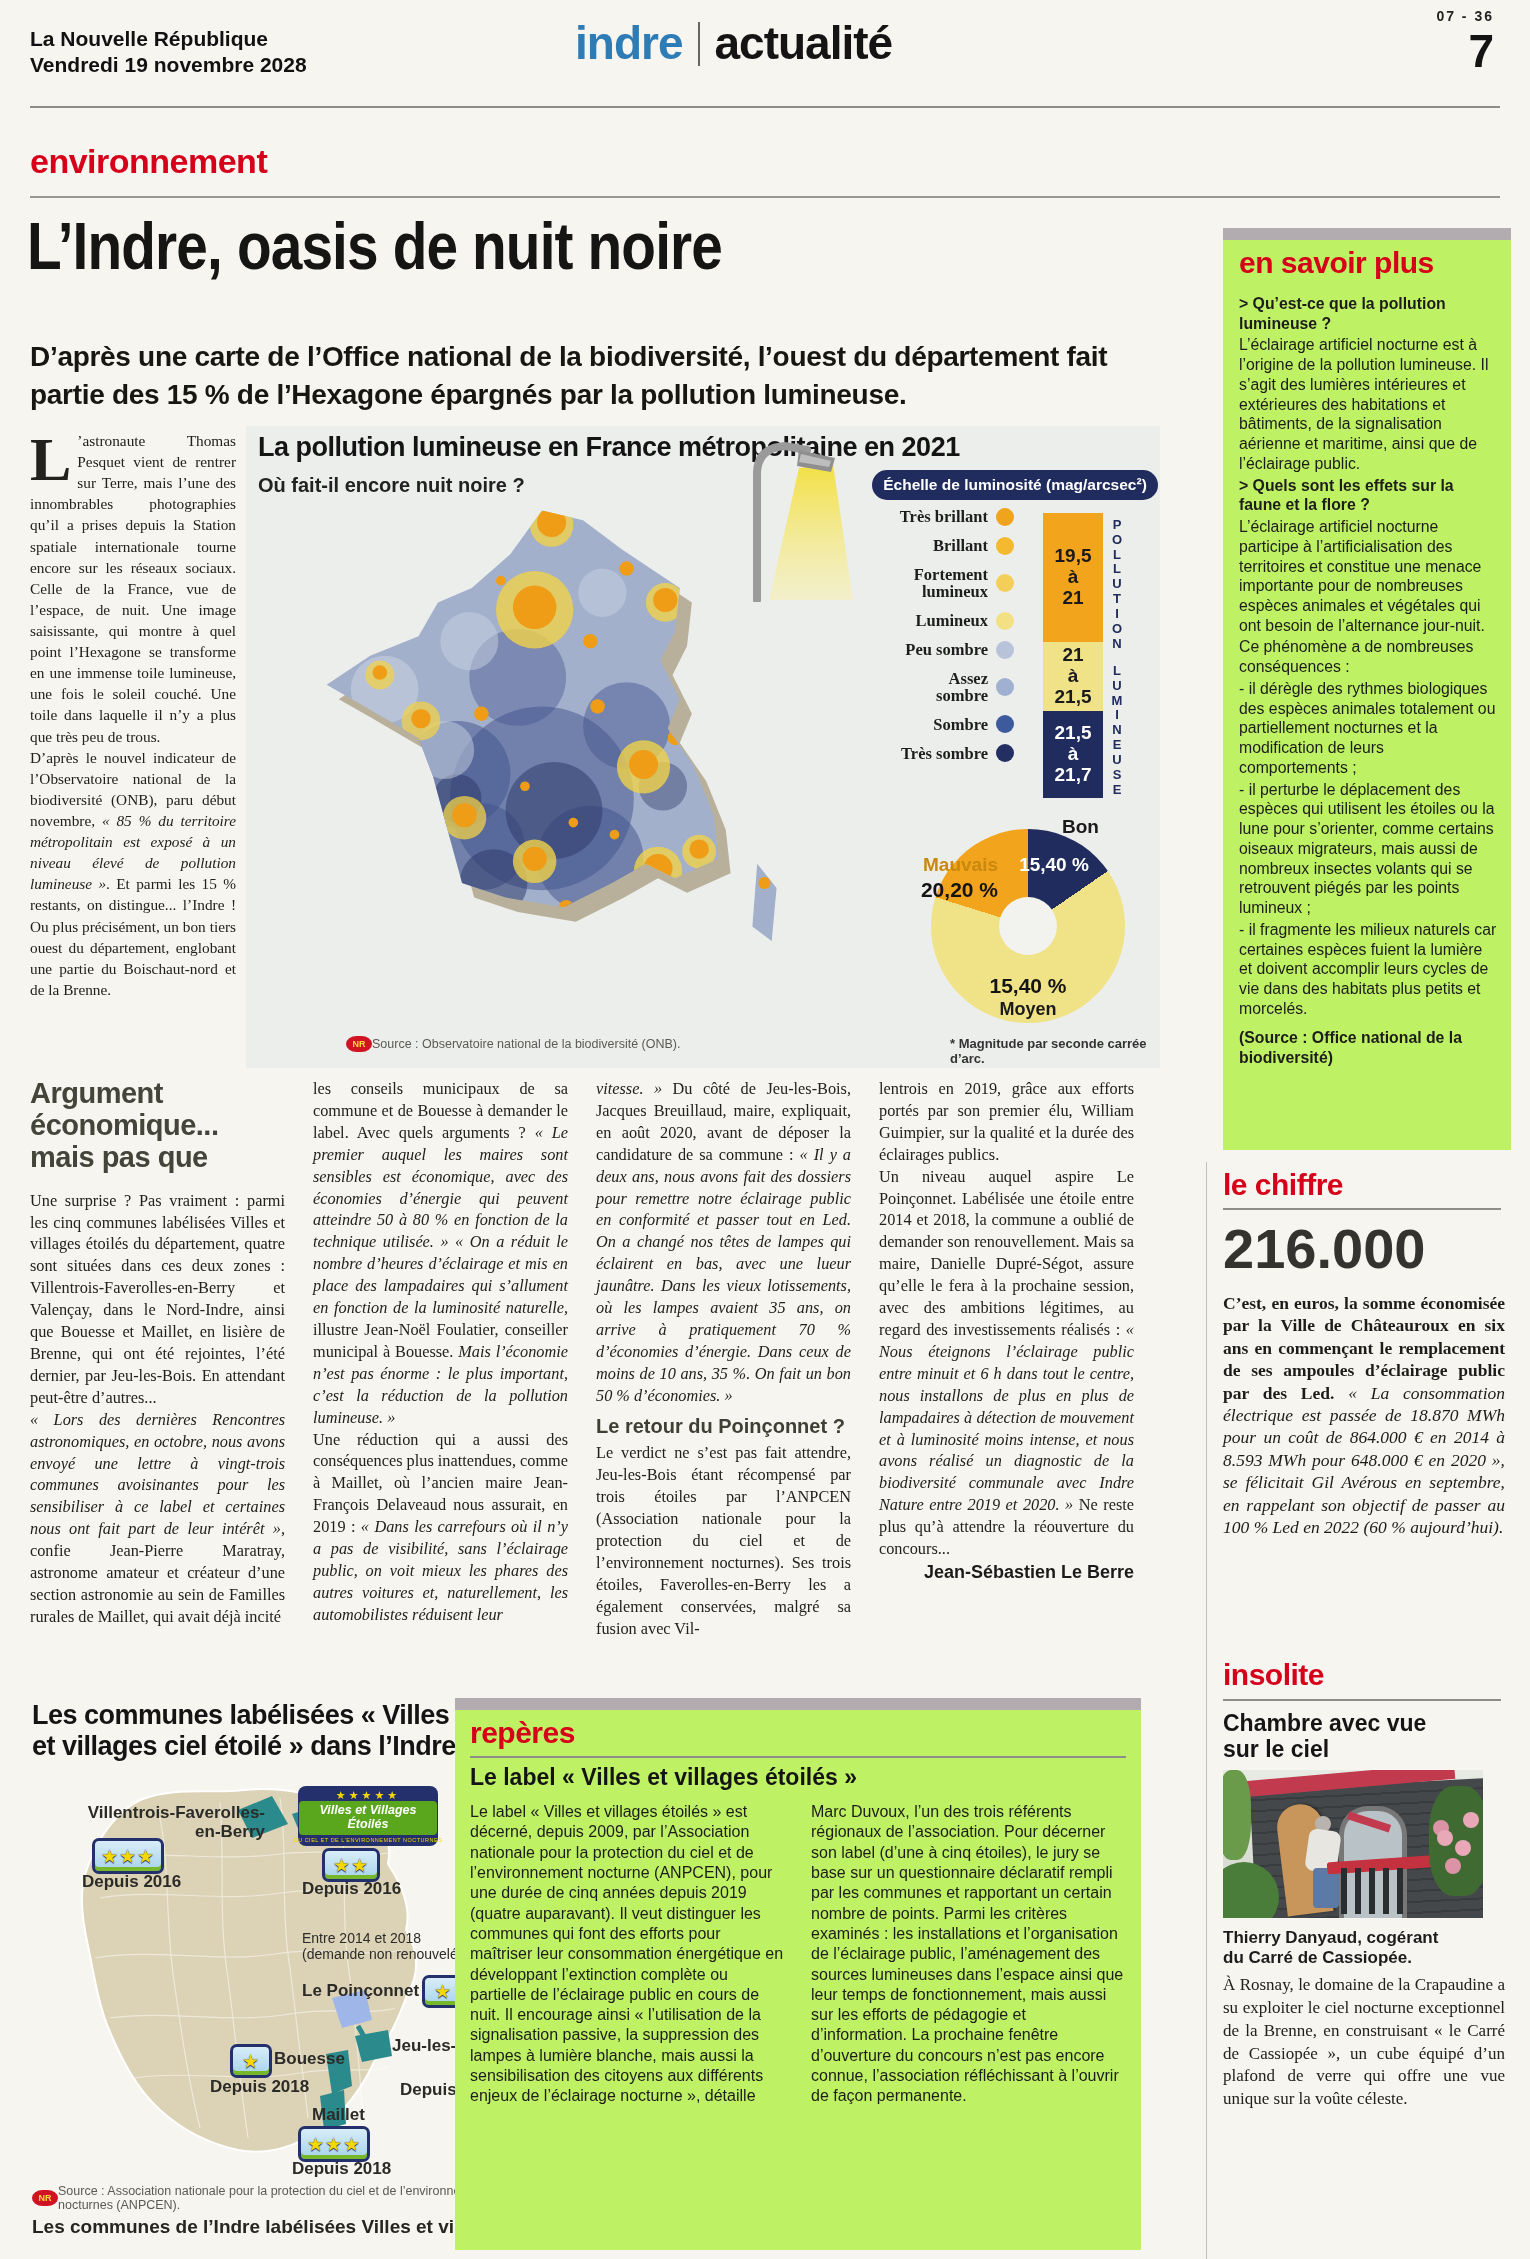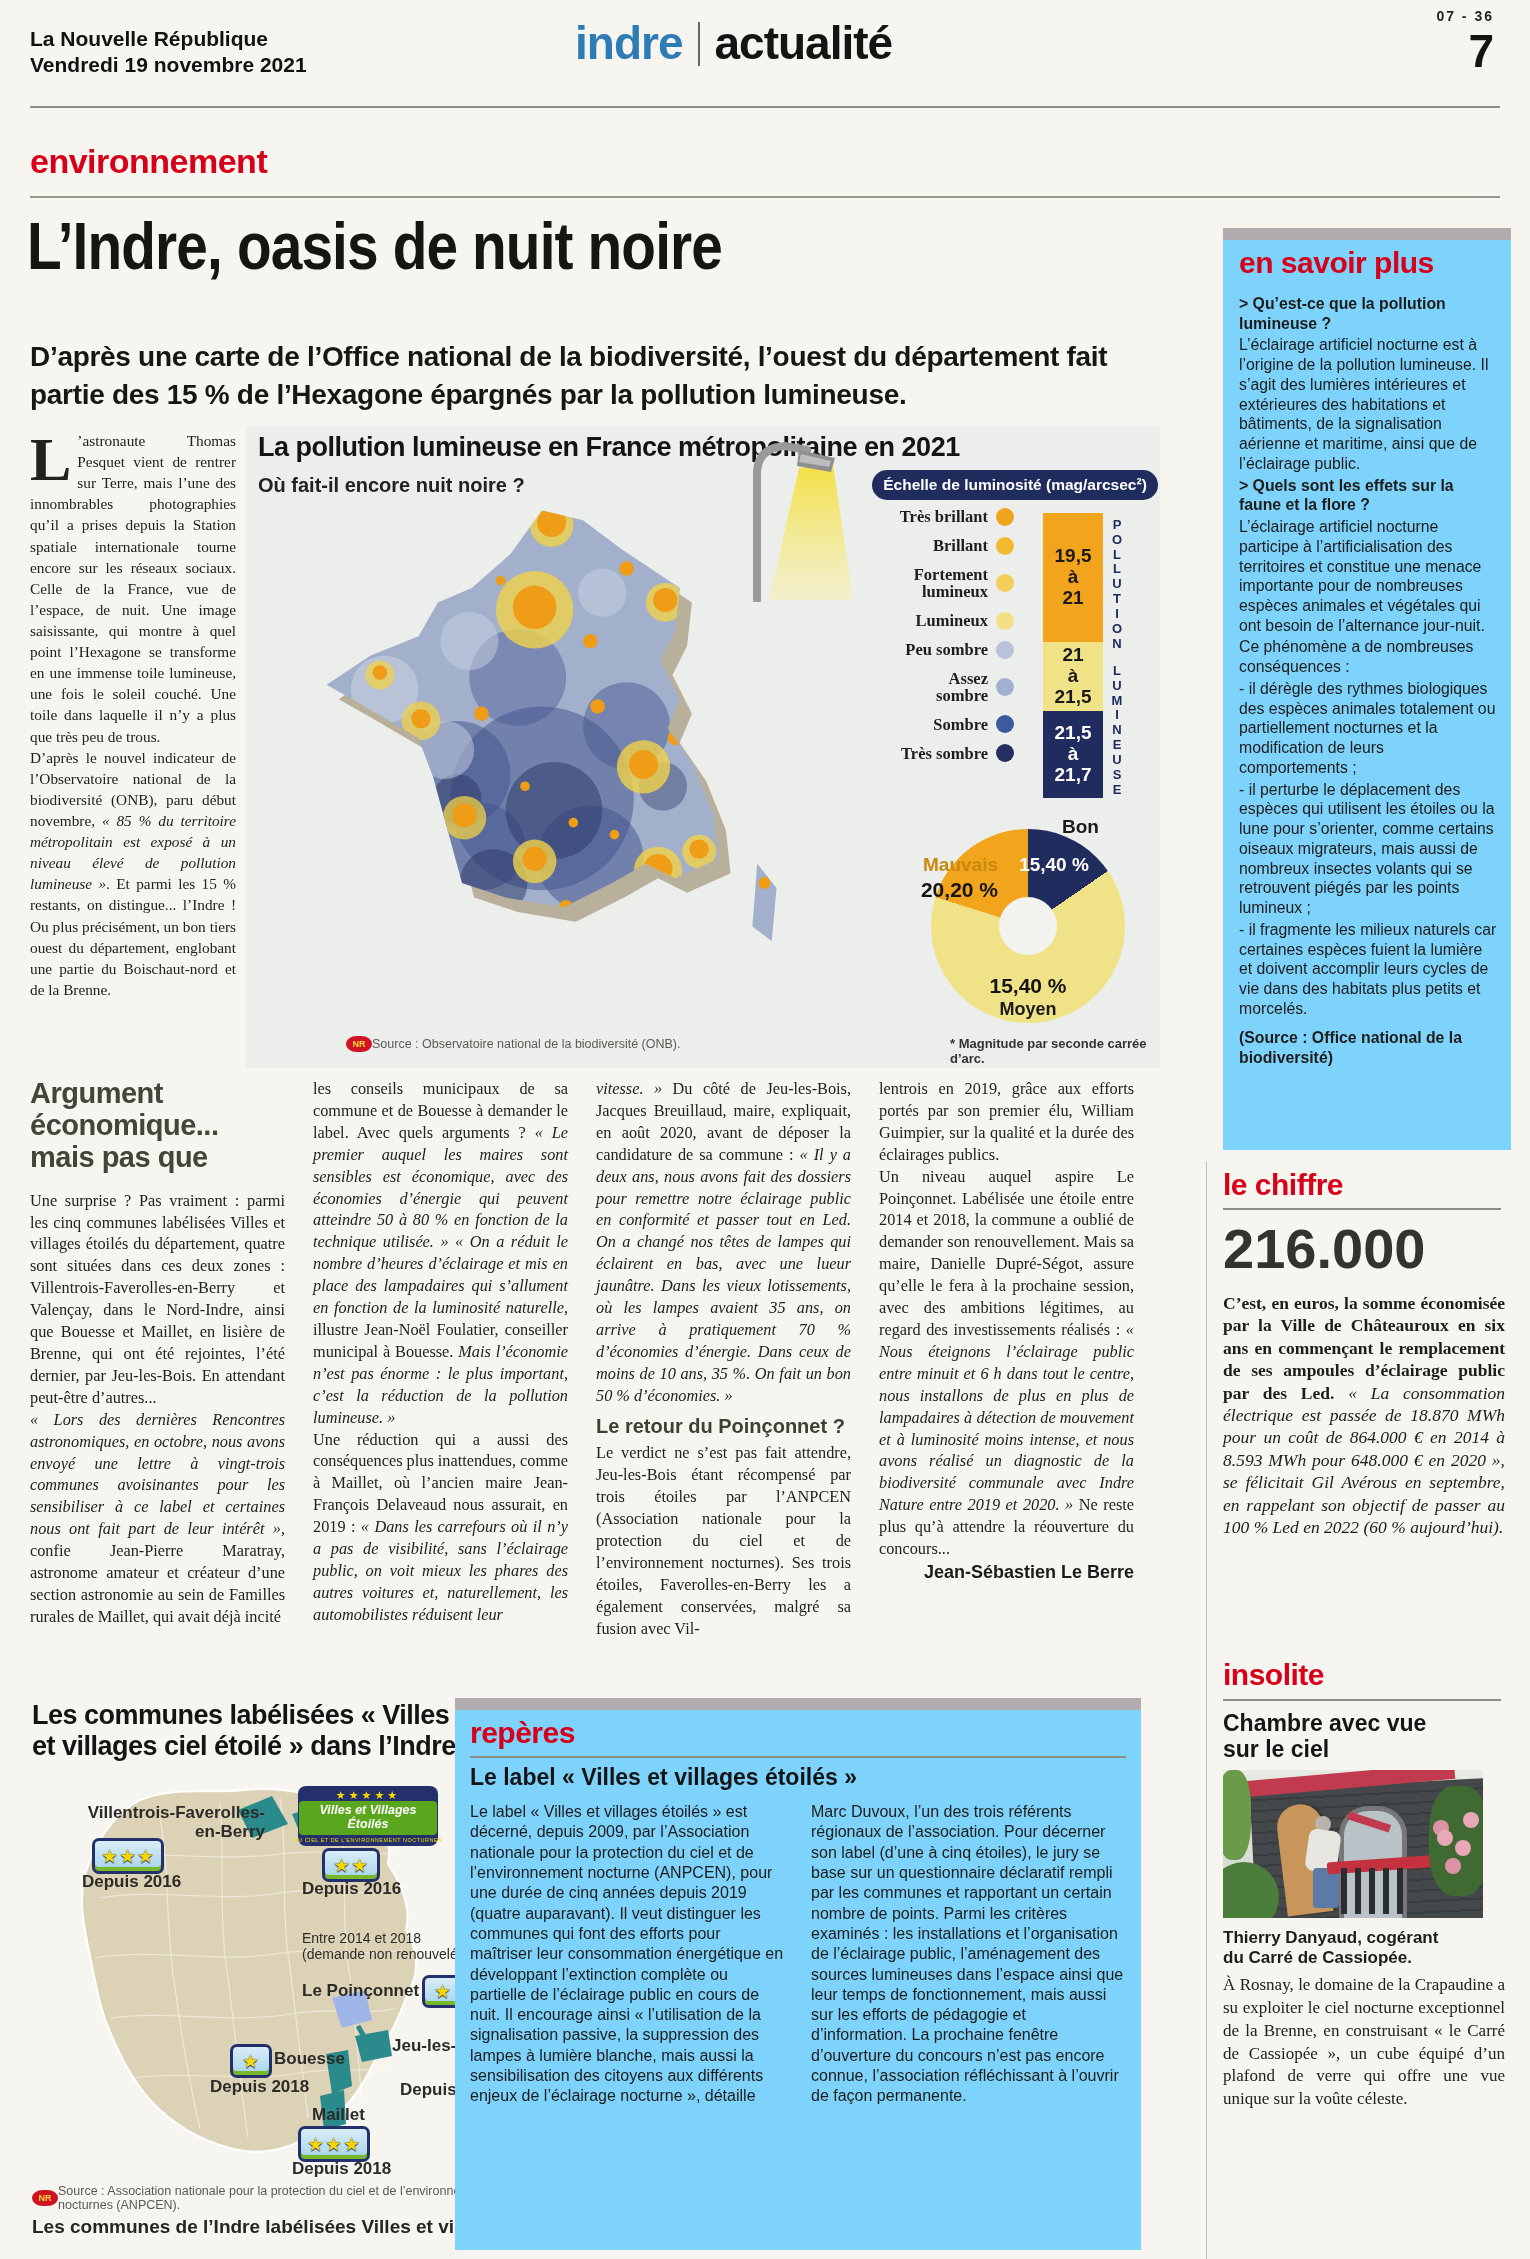--- a/index.html
+++ b/index.html
@@ -49,21 +49,21 @@
   .vword{font-family:"Liberation Sans",sans-serif;font-weight:bold;font-size:13px;line-height:1.14;color:#212c5e;text-align:center;white-space:pre-line;}
   .donut{border-radius:50%;background:conic-gradient(#212c5e 0 15.4%, #f0e287 15.4% 79.8%, #f2a41c 79.8% 100%);}
   .donut-hole{position:absolute;left:50%;top:50%;width:58px;height:58px;margin:-29px 0 0 -29px;border-radius:50%;background:#f2f2ee;}
   .pie-lab{font-family:"Liberation Sans",sans-serif;font-weight:bold;}
   .srcline{font-family:"Liberation Sans",sans-serif;font-size:12.5px;color:#5c5a55;display:flex;align-items:center;}
   .nr{display:inline-flex;align-items:center;justify-content:center;width:26px;height:16px;background:#cf1322;color:#ffd83d;
       border-radius:50%/60%;font-size:9px;font-weight:bold;font-family:"Liberation Sans",sans-serif;flex:0 0 auto;}
   .footnote{font-family:"Liberation Sans",sans-serif;font-size:13px;font-weight:bold;color:#333;}
 
   
-  .beige{background:#7dd3fc;}
+  .beige{background:#bef264;}
   .grayband{background:#b2abaf;}
   .boxhead{font-size:30px;letter-spacing:-0.5px;}
   .boxrule{background:#8f8d88;height:1.5px;}
   .sbtxt{font-family:"Liberation Sans",sans-serif;font-size:15.8px;line-height:1.25;color:#1d1c1a;}
   .sbtxt p{margin:0 0 2px 0;}
   .chiffre-num{font-size:56px;color:#34332f;letter-spacing:0;}
   .chiffre-txt{font-size:17.5px;line-height:1.28;color:#1d1c1a;}
   .insol-title{font-size:23px;line-height:1.15;color:#151515;}
   .caption{font-family:"Liberation Sans",sans-serif;font-size:17px;line-height:1.2;font-weight:bold;color:#1c1c1c;}
 
@@ -91,21 +91,21 @@
 
   
   .photo{width:260px;height:148px;overflow:hidden;position:relative;background:linear-gradient(#e8ebe4,#cfd4c9);}
 </style>
 </head>
 <body>
 
 <div id="page">
 
   <div class="abs sans b paper" style="left:30px;top:26px;">La Nouvelle République</div>
-  <div class="abs sans b paper" style="left:30px;top:52px;">Vendredi 19 novembre 2021</div>
+  <div class="abs sans b paper" style="left:30px;top:52px;">Vendredi 19 novembre 2028</div>
   <div class="abs" style="left:575px;top:16px;display:flex;">
     <span class="sans b sectionA">indre</span>
     <span class="vdiv"></span>
     <span class="sans b sectionB">actualité</span>
   </div>
   <div class="abs sans b pagecode" style="right:36px;top:8px;">07 - 36</div>
   <div class="abs sans b pagenum" style="right:36px;top:24px;">7</div>
   <div class="abs rule" style="left:30px;top:106px;width:1470px;"></div>
 
   <div class="abs sans b kicker red" style="left:30px;top:142px;">environnement</div>

